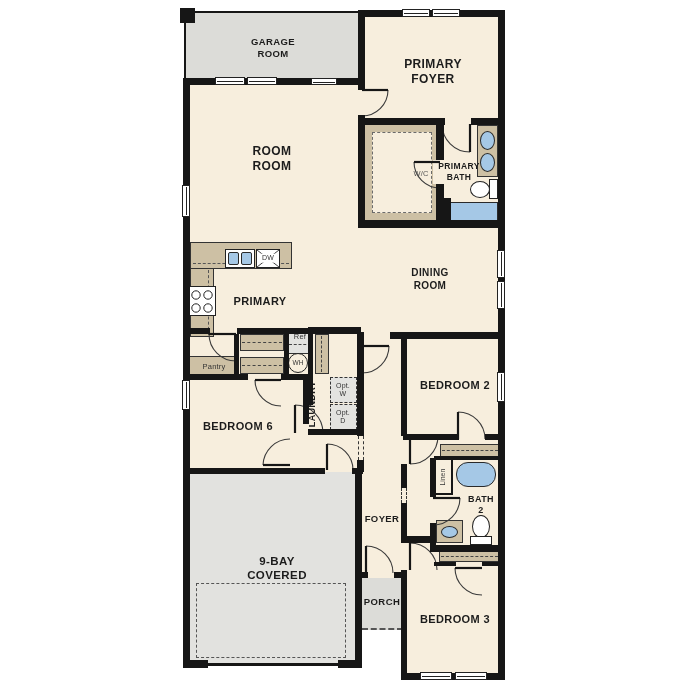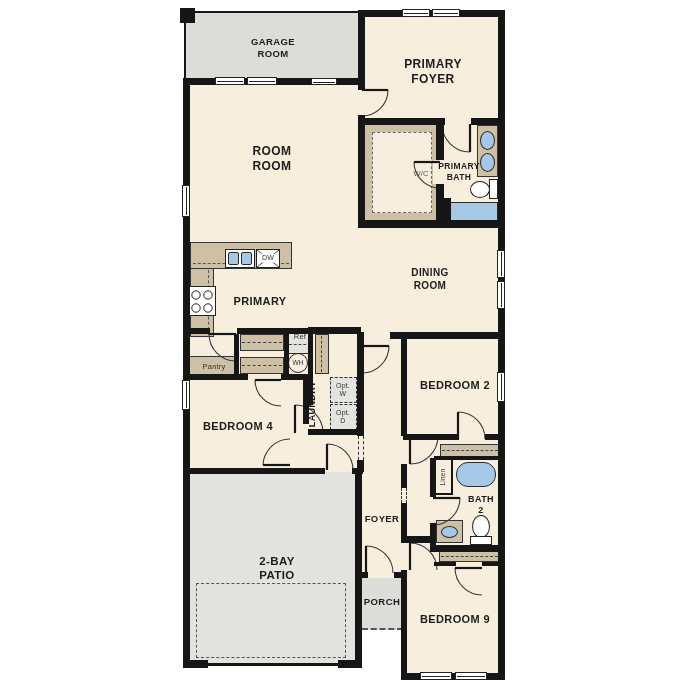--- a/index.html
+++ b/index.html
@@ -168,33 +168,33 @@
   <div class="lbl rot" style="left:313px;top:404px;font-size:9px;">LAUNDRY</div>
   <div class="lbl sm" style="left:343px;top:390px;font-size:7px;line-height:1.15;">
     <span class="line">Opt.</span>
       <span class="line">W</span>
   </div>
   <div class="lbl sm" style="left:343px;top:417px;font-size:7px;line-height:1.15;">
     <span class="line">Opt.</span>
       <span class="line">D</span>
   </div>
   <div class="lbl" style="left:455px;top:386px;font-size:11px;">BEDROOM 2</div>
-  <div class="lbl" style="left:238px;top:427px;font-size:11px;">BEDROOM 4</div>
+  <div class="lbl" style="left:238px;top:427px;font-size:11px;">BEDROOM 6</div>
   <div class="lbl sm rot" style="left:443px;top:477px;font-size:6.5px;">Linen</div>
   <div class="lbl" style="left:481px;top:505px;font-size:9px;">
     <span class="line">BATH</span>
       <span class="line">2</span>
   </div>
   <div class="lbl" style="left:382px;top:519px;font-size:9.5px;text-align:center;">FOYER</div>
   <div class="lbl" style="left:277px;top:568px;font-size:11.5px;">
-    <span class="line">2-BAY</span>
-      <span class="line">PATIO</span>
+    <span class="line">9-BAY</span>
+      <span class="line">COVERED</span>
   </div>
   <div class="lbl" style="left:382px;top:602px;font-size:9.5px;">PORCH</div>
-  <div class="lbl" style="left:455px;top:620px;font-size:11px;">BEDROOM 9</div>
+  <div class="lbl" style="left:455px;top:620px;font-size:11px;">BEDROOM 3</div>
 <div class="abs wall" style="left: 183px; top: 78px; width: 7px; height: 590px;"></div>
     <div class="abs wall" style="left: 183px; top: 78px; width: 180px; height: 7px;"></div>
     <div class="abs wall" style="left: 358px; top: 10px; width: 147px; height: 7px;"></div>
     <div class="abs wall" style="left: 498px; top: 10px; width: 7px; height: 670px;"></div>
     <div class="abs wall" style="left: 183px; top: 660px; width: 25px; height: 8px;"></div>
     <div class="abs wall" style="left: 338px; top: 660px; width: 24px; height: 8px;"></div>
     <div class="abs wall" style="left: 205px; top: 663px; width: 135px; height: 3px;"></div>
     <div class="abs wall" style="left: 403px; top: 673px; width: 102px; height: 7px;"></div>
     <div class="abs wall" style="left: 358px; top: 10px; width: 7px; height: 80px;"></div>
     <div class="abs wall" style="left: 358px; top: 115px; width: 7px; height: 107px;"></div>

